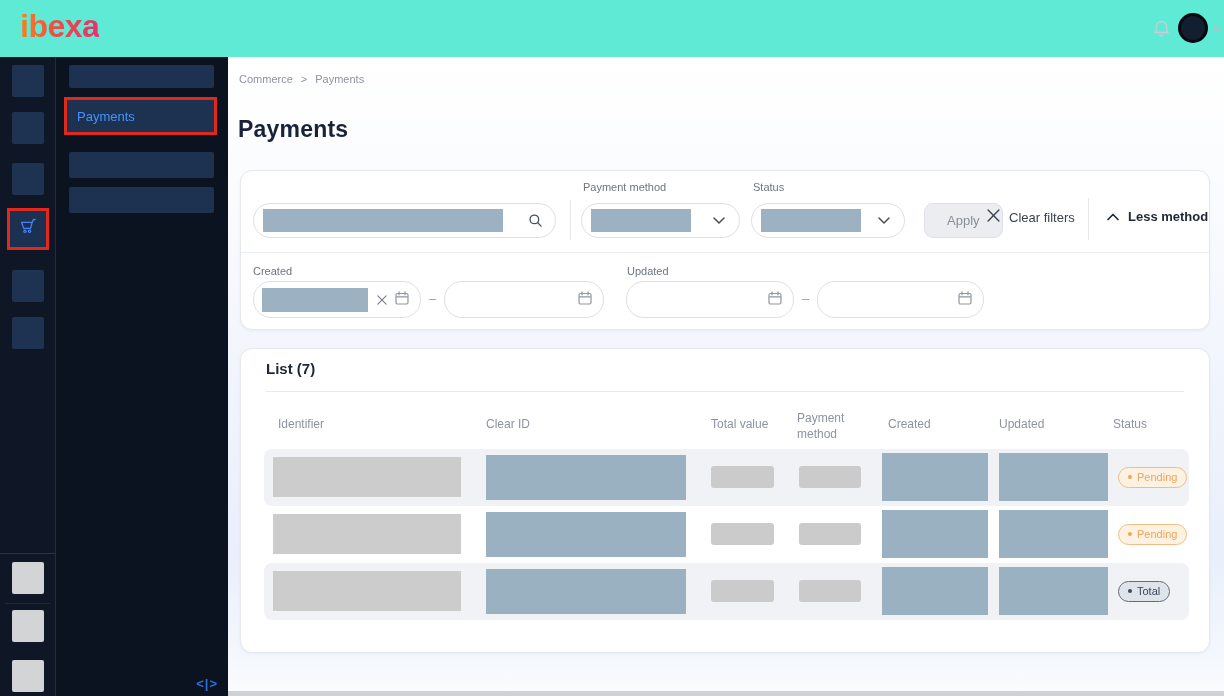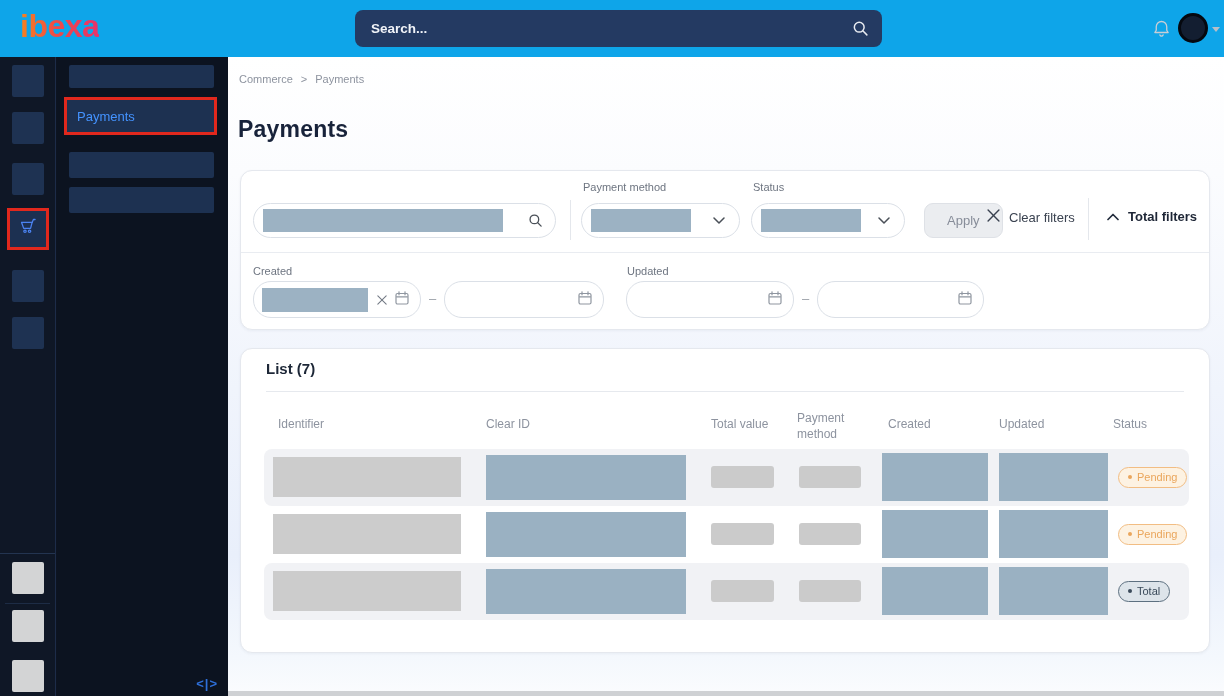--- a/index.html
+++ b/index.html
@@ -1,20 +1,20 @@
 <!DOCTYPE html>
 <html><head>
 <meta charset="utf-8">
 <style>
   * { margin:0; padding:0; box-sizing:border-box; }
   body { font-family:"Liberation Sans", sans-serif; background:#0d1421; }
   .app { position:relative; width:1224px; height:696px; overflow:hidden; background:#0d1421; }
 
   
-  .topbar { position:absolute; left:0; top:0; width:1224px; height:57px; background:#0ea5e9; z-index:5; }
+  .topbar { position:absolute; left:0; top:0; width:1224px; height:57px; background:#5eead4; z-index:5; }
   .logo { position:absolute; left:20px; top:8px; font-size:32px; font-weight:800; letter-spacing:-0.5px;
           background:linear-gradient(90deg,#f6831f 0%,#ef4b47 45%,#e7326b 100%);
           -webkit-background-clip:text; background-clip:text; color:transparent; }
   .search-wrap { position:absolute; left:355px; top:10px; width:527px; height:37px; background:#243a62;
                  border-radius:8px; display:flex; align-items:center; }
   .search-input { flex:1; height:100%; background:transparent; border:none; outline:none; color:#fff;
                   font-size:13.5px; font-weight:600; padding:0 16px; font-family:"Liberation Sans",sans-serif; }
   .search-input::placeholder { color:#f0f3f8; opacity:1; }
   .tb-search-icon { margin-right:13px; display:flex; }
   .bell { position:absolute; left:1151px; top:17px; }
@@ -99,29 +99,20 @@
 
   .hscroll { position:absolute; left:0; right:0; bottom:0; height:5px; background:#cfd1d4; }
 </style>
 </head>
 <body>
 
 <div class="app">
 
   <div class="topbar">
     <div class="logo">ibexa</div>
-    <div class="search-wrap">
-      <input class="search-input" type="text" placeholder="Search..." style="">
-      <span class="tb-search-icon">
-        <svg width="17" height="17" viewBox="0 0 16 16" fill="none" stroke="#e8ebf1" stroke-width="1.4" stroke-linecap="round">
-          <circle cx="6.8" cy="6.8" r="4.6"></circle>
-            <line x1="10.4" y1="10.4" x2="14" y2="14"></line>
-        </svg>
-      </span>
-    </div>
     <span class="bell">
       <svg width="21" height="23" viewBox="0 0 24 24" fill="none" stroke="#c9ced6" stroke-width="1.5" stroke-linecap="round" stroke-linejoin="round">
         <path d="M18 10 a6 6 0 0 0 -12 0 v4 l-1.6 2.6 h15.2 L18 14 Z"></path>
         <path d="M10.2 19.4 a1.9 1.9 0 0 0 3.6 0"></path>
       </svg>
     </span>
     <div class="avatar"></div>
     <div class="caret-down"></div>
   </div>
 
@@ -213,21 +204,21 @@
       </div>
 
       <div class="vdiv" style="left:847px;top:27px;height:42px"></div>
 
       <div class="less-btn">
         <span>
           <svg width="12" height="8" viewBox="0 0 12 8" fill="none" stroke="#232c3d" stroke-width="1.7" stroke-linecap="round" stroke-linejoin="round">
             <polyline points="1,6.5 6,1.5 11,6.5"></polyline>
           </svg>
         </span>
-        <span>Total filters</span>
+        <span>Less method</span>
       </div>
 
       <div class="row-divider"></div>
 
       <span class="f-label" style="left:12px;top:94px">Created</span>
       <div class="date-input" style="left:12px;width:168px">
         <span class="ph-blue"></span>
         <span class="date-icons">
           <span>
             <svg width="10" height="10" viewBox="0 0 12 12" fill="none" stroke="#737a85" stroke-width="1.3" stroke-linecap="round">

